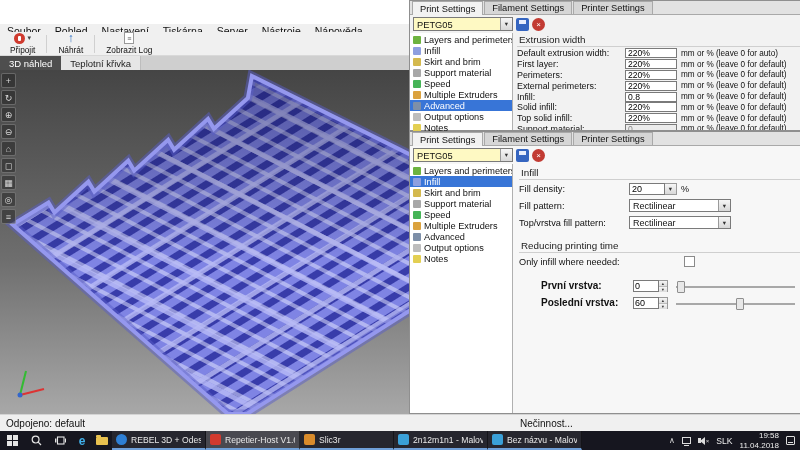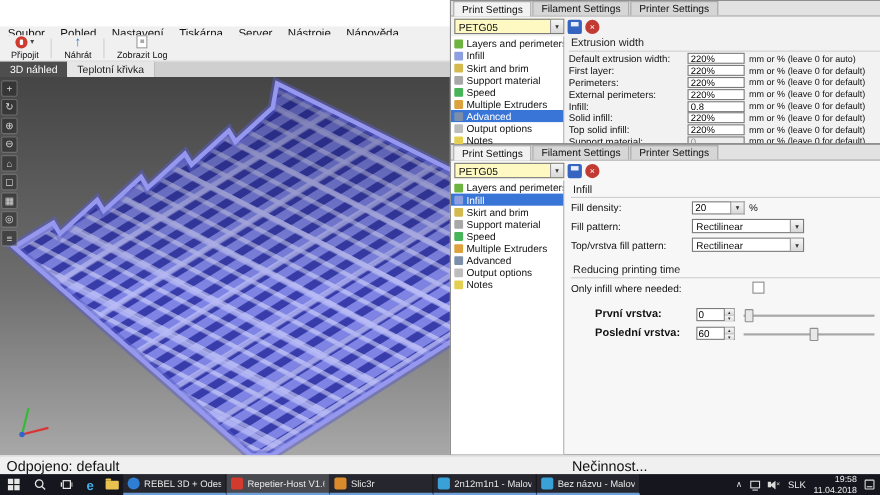--- a/index.html
+++ b/index.html
@@ -73,21 +73,21 @@
 .spinb span+span{border-top:1px solid #bbb}
 .cb{width:11px;height:11px;border:1px solid #8a8a8a;background:#fff}
 .gap8{height:8px}
 .lrow{display:flex;height:16px;margin:1px 0}
 .llab{font-weight:bold;font-size:10px;width:92px;margin-left:22px;flex:0 0 auto;white-space:nowrap}
 .lin{width:26px;height:12px;border:1px solid #7a7a7a;font-size:9px;padding:0 1px;font-family:inherit;background:#fff}
 .slider{flex:1;height:14px;position:relative;margin:0 8px}
 .strack{position:absolute;left:0;right:0;top:6px;height:2px;background:#a8a8a8}
 .shandle{position:absolute;top:1px;width:8px;height:12px;background:#e8e8e8;border:1px solid #8f8f8f;border-radius:1px}
 
-.statusbar{position:absolute;left:0;top:414px;width:100%;height:17px;background:#f0f0f0;border-top:1px solid #d4d4d4;z-index:10;display:flex;align-items:center;font-size:13px}
+.statusbar{position:absolute;left:0;top:414px;width:100%;height:17px;background:#f0f0f0;border-top:1px solid #d4d4d4;z-index:10;display:flex;align-items:center;font-size:10px}
 .st-left{padding-left:6px}
 .st-right{position:absolute;left:520px}
 
 .taskbar{position:absolute;left:0;top:431px;width:100%;height:19px;background:#16161f;z-index:11;display:flex;align-items:stretch}
 .tb-btn{width:24px;display:flex;align-items:center;justify-content:center}
 .pinned{width:20px;display:flex;align-items:center;justify-content:center}
 .pe{color:#41b0ea;font-size:12px;font-weight:bold}
 .folder{position:relative;width:12px;height:8px;background:#e8c14f;border-radius:1px}
 .folder::before{content:"";position:absolute;top:-2px;left:0;width:5px;height:2px;background:#e8c14f;border-radius:1px 1px 0 0}
 .tb-win{width:94px;display:flex;align-items:center;gap:4px;padding:0 4px;background:rgba(255,255,255,.07);border-right:1px solid rgba(0,0,0,.45);border-bottom:2px solid #6f9fd8;overflow:hidden}

